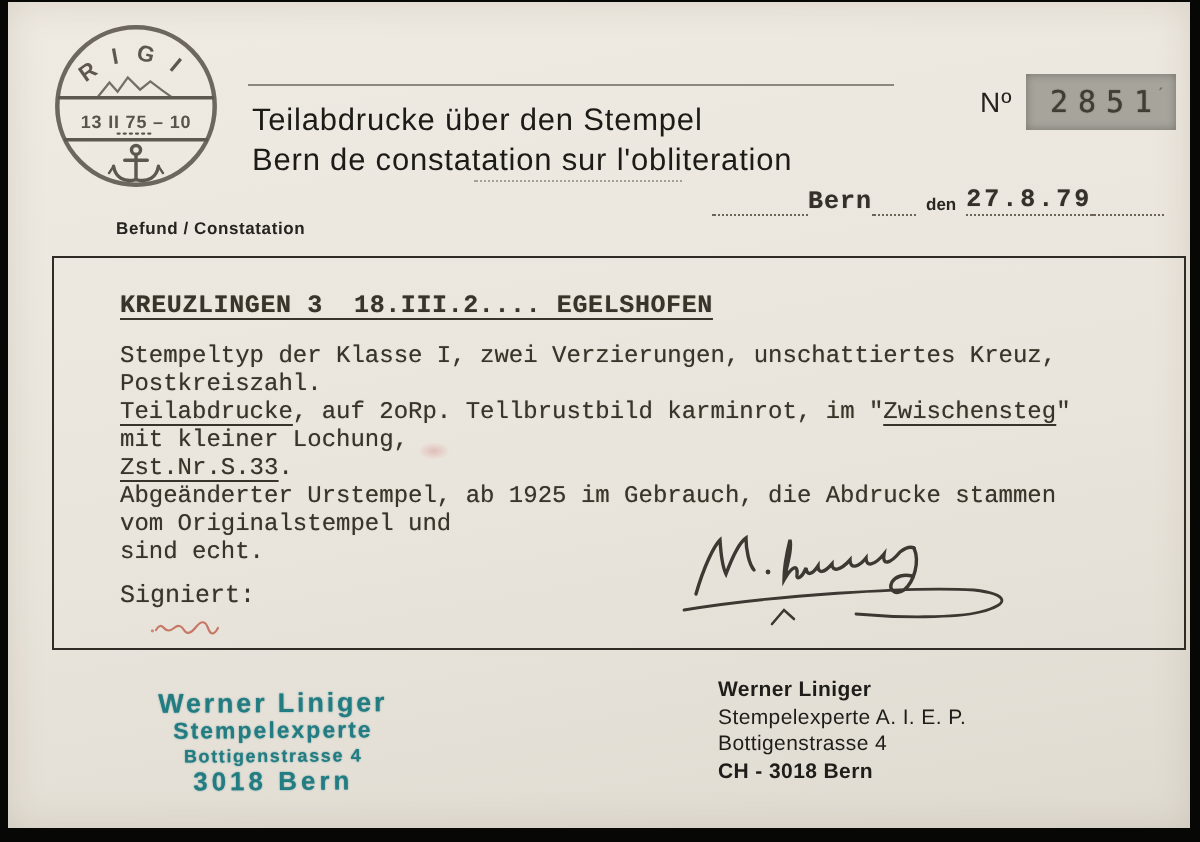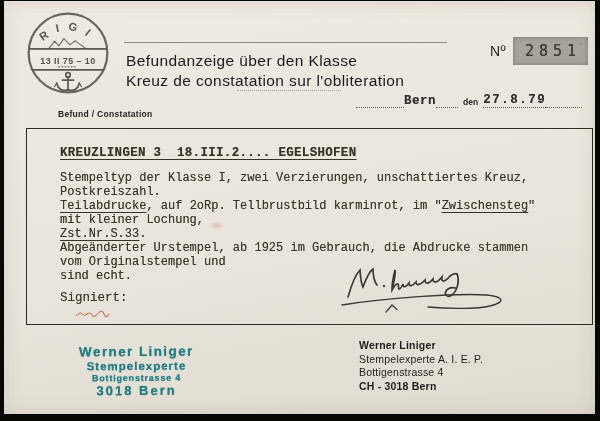--- a/index.html
+++ b/index.html
@@ -93,22 +93,22 @@
           <path d="M34,74.5 L31.8,77.8 M56,74.5 L58.2,77.8" stroke-width="1.2"></path>
         </g>
       </g>
       <text font-family="Liberation Sans, sans-serif" font-size="11" font-weight="bold" fill="#4a443a" letter-spacing="8">
         <textPath href="#pmArc" startOffset="50%" text-anchor="middle">RIGI</textPath>
       </text>
       <text x="45" y="56" text-anchor="middle" font-family="Liberation Sans, sans-serif" font-size="8.8" font-weight="bold" fill="#453f35" letter-spacing=".4">13 II 75 – 10</text>
     </svg>
 
     <div class="lh-rule"></div>
-    <div class="title-de">Befundanzeige über den Klasse</div>
-    <div class="title-fr">Kreuz de constatation sur l'obliteration</div>
+    <div class="title-de">Teilabdrucke über den Stempel</div>
+    <div class="title-fr">Bern de constatation sur l'obliteration</div>
 
     <div class="no-label">Nº</div>
     <div class="no-box">
       <span class="no-value">2851</span>
       <span class="no-tick">ˊ</span>
     </div>
 
     <div class="pre-dots"></div>
     <div class="place-date">
       <div class="leader ld1"></div>

